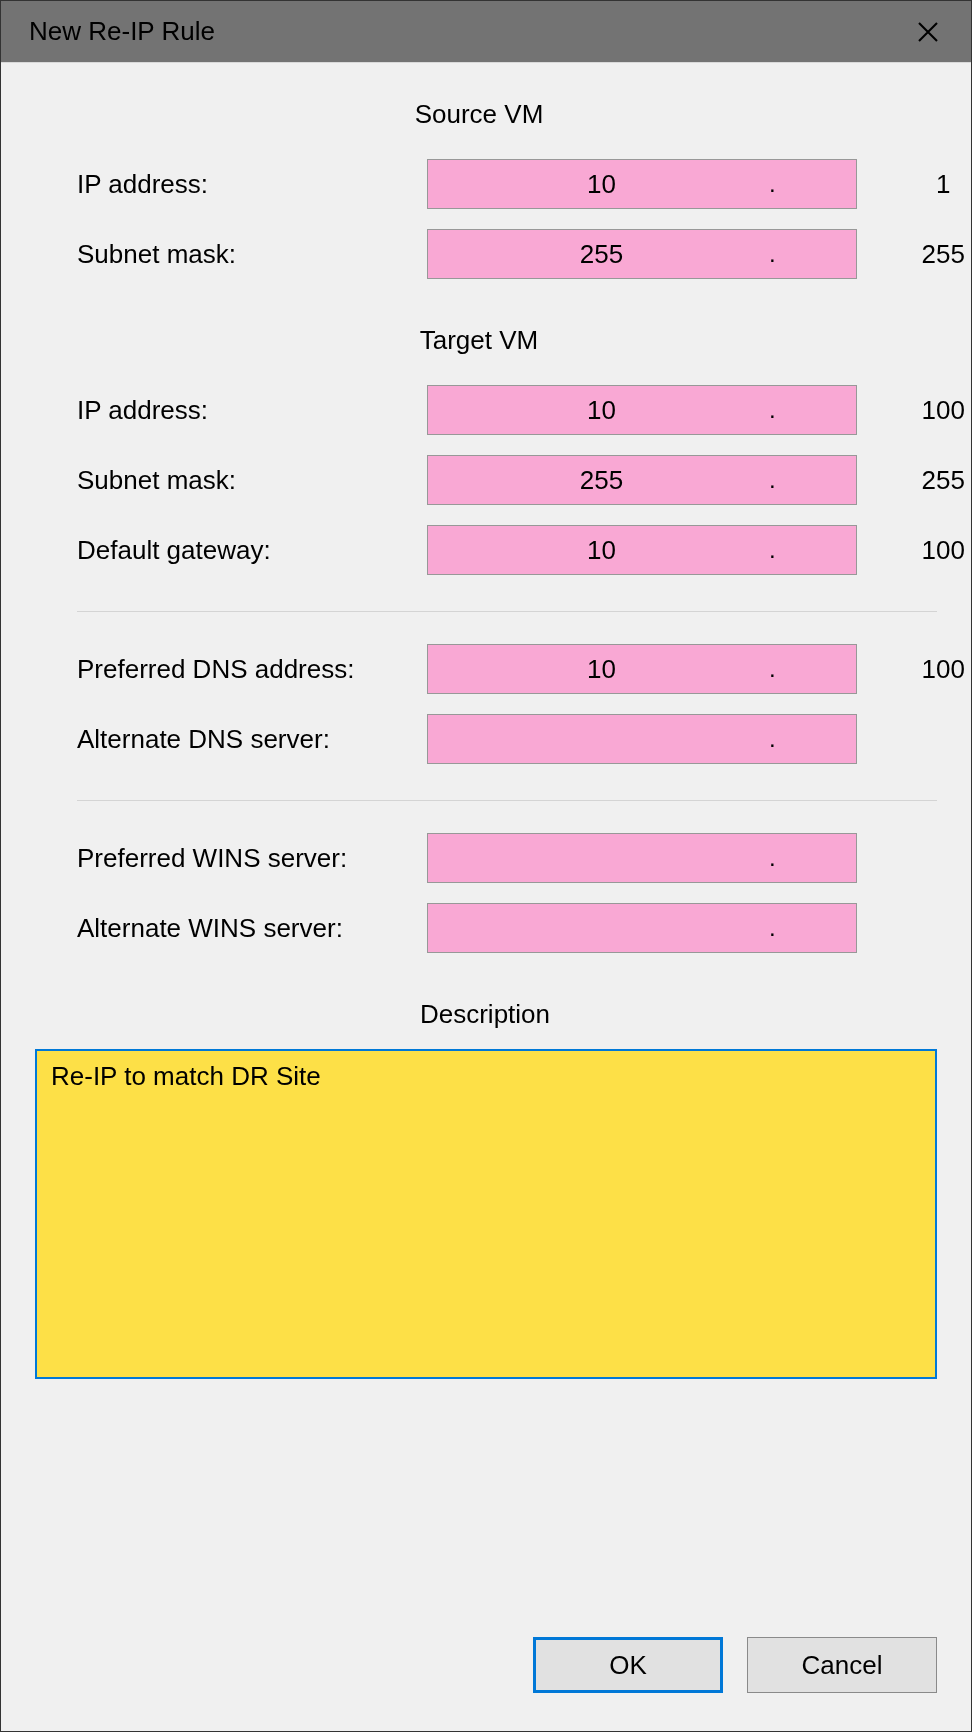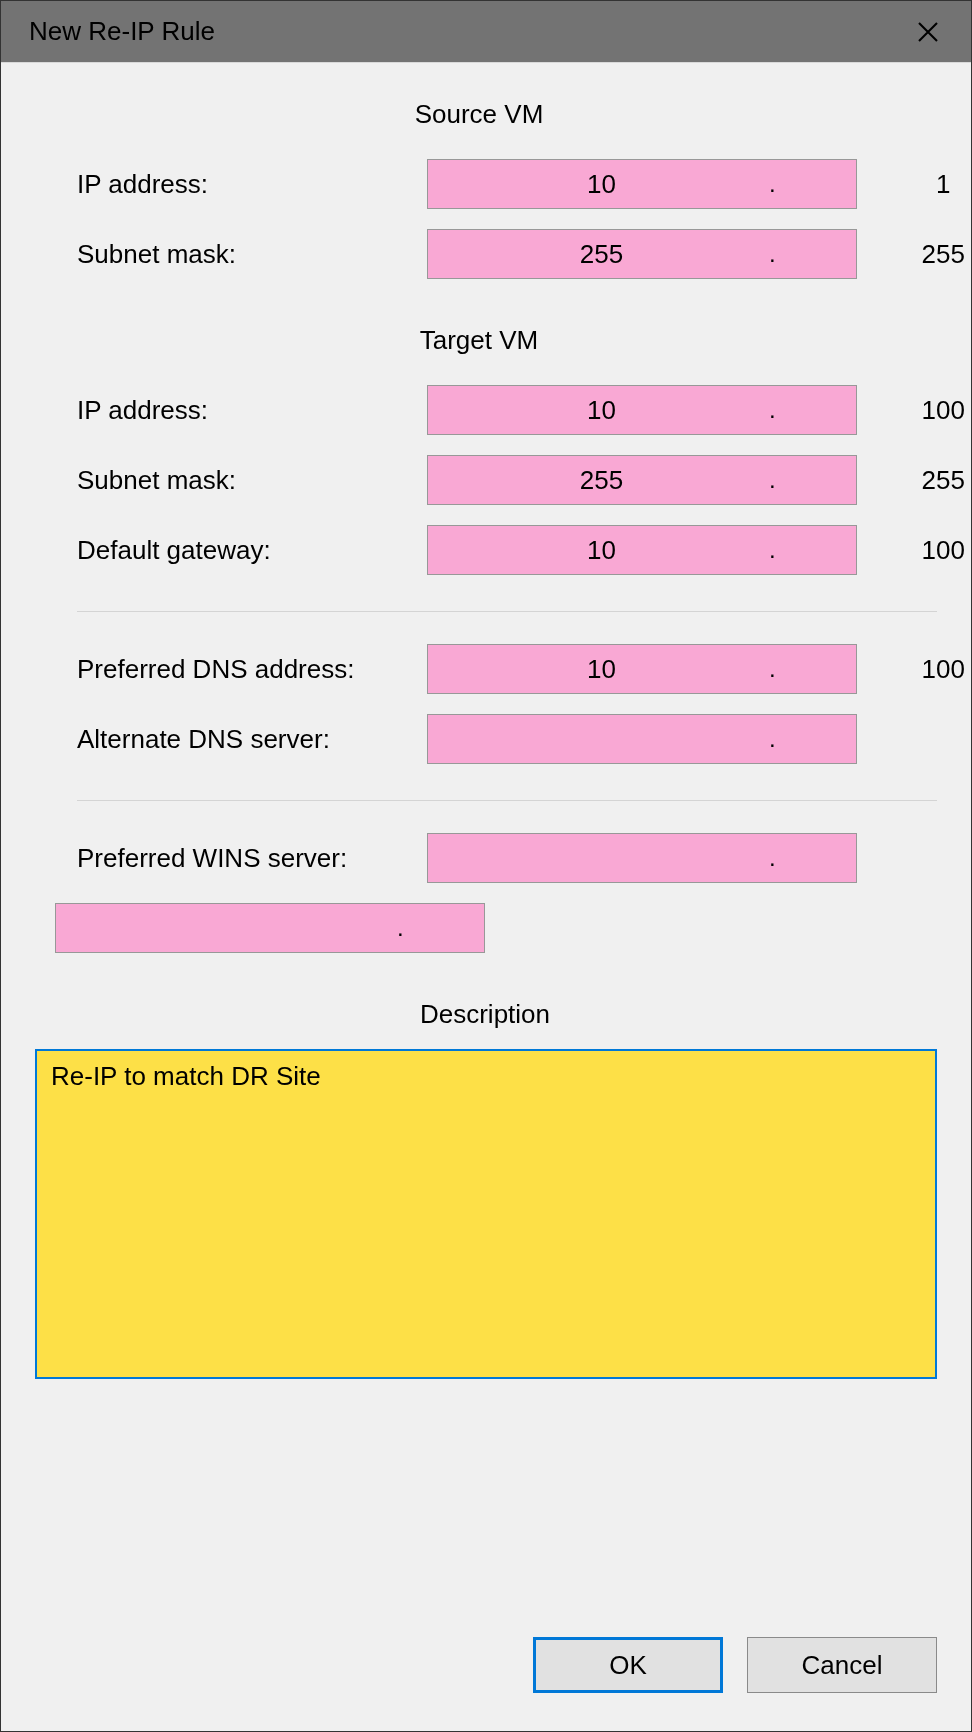--- a/index.html
+++ b/index.html
@@ -240,20 +240,21 @@
       <div class="field-label">Preferred WINS server:</div>
       <div class="ip-box">
         <input class="ip-octet" value="" style="">
         <span class="ip-dot">.</span>
         <input class="ip-octet" value="" style="">
 
       </div>
     </div>
 
     <div class="field-row">
+      <div class="field-label">Alternate WINS server:</div>
       <div class="ip-box">
         <input class="ip-octet" value="" style="">
         <span class="ip-dot">.</span>
         <input class="ip-octet" value="" style="">
 
       </div>
     </div>
 
     <div class="section-title-row top-space indent-none">
       <div class="section-title">Description</div>

